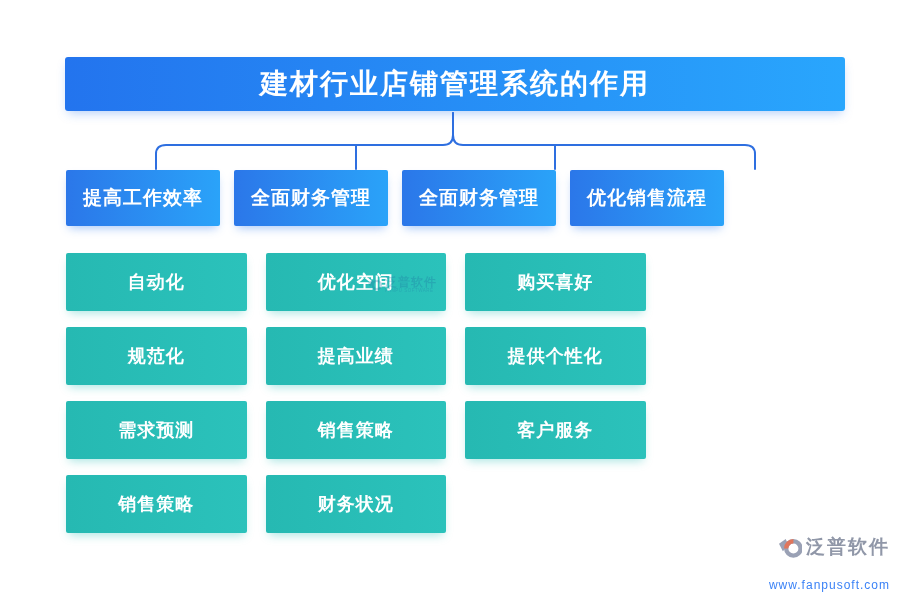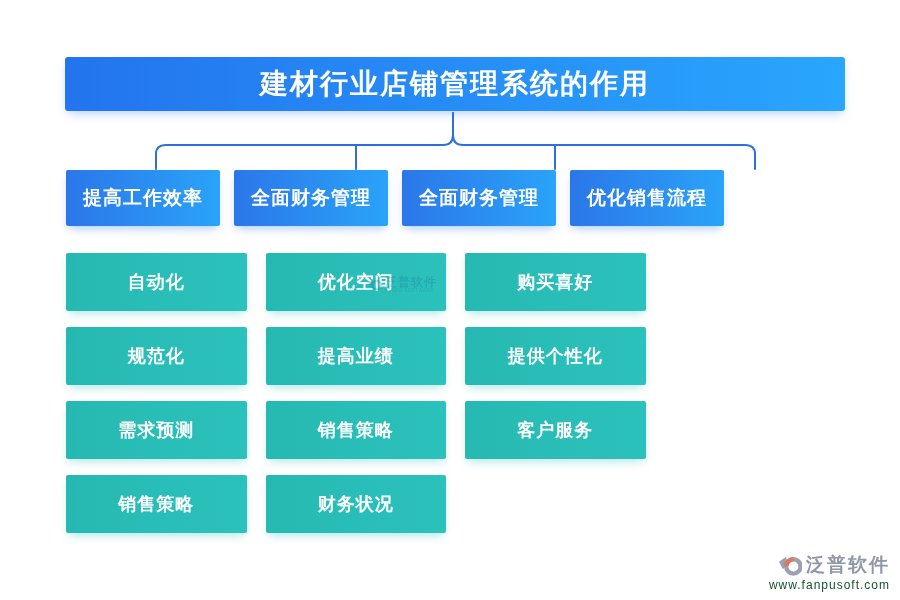--- a/index.html
+++ b/index.html
@@ -59,21 +59,21 @@
   .watermark .wm-txt { line-height:1; }
   .watermark .wm-name { font-size:12px; font-weight:bold; letter-spacing:1px; }
   .watermark .wm-sub { font-size:4.5px; letter-spacing:.5px; margin-top:1px; }
 
   
   .brand {
     position:absolute; right:10px; bottom:8px; text-align:center;
   }
   .brand-top { display:flex; align-items:center; justify-content:flex-end; gap:4px; }
   .brand-name { color:#9097A8; font-size:19px; font-weight:bold; letter-spacing:2px; }
-  .brand-url { color:#14532d; font-size:12px; letter-spacing:1px; margin-top:0; }
+  .brand-url { color:#3b82f6; font-size:12px; letter-spacing:1px; margin-top:18px; }
 </style>
 </head>
 <body>
 
 <div class="canvas">
 
   <div class="title-banner">建材行业店铺管理系统的作用</div>
 
   <svg class="connectors" viewBox="0 0 900 600">
     <g fill="none" stroke="#2E6FE0" stroke-width="2" stroke-linecap="round">

